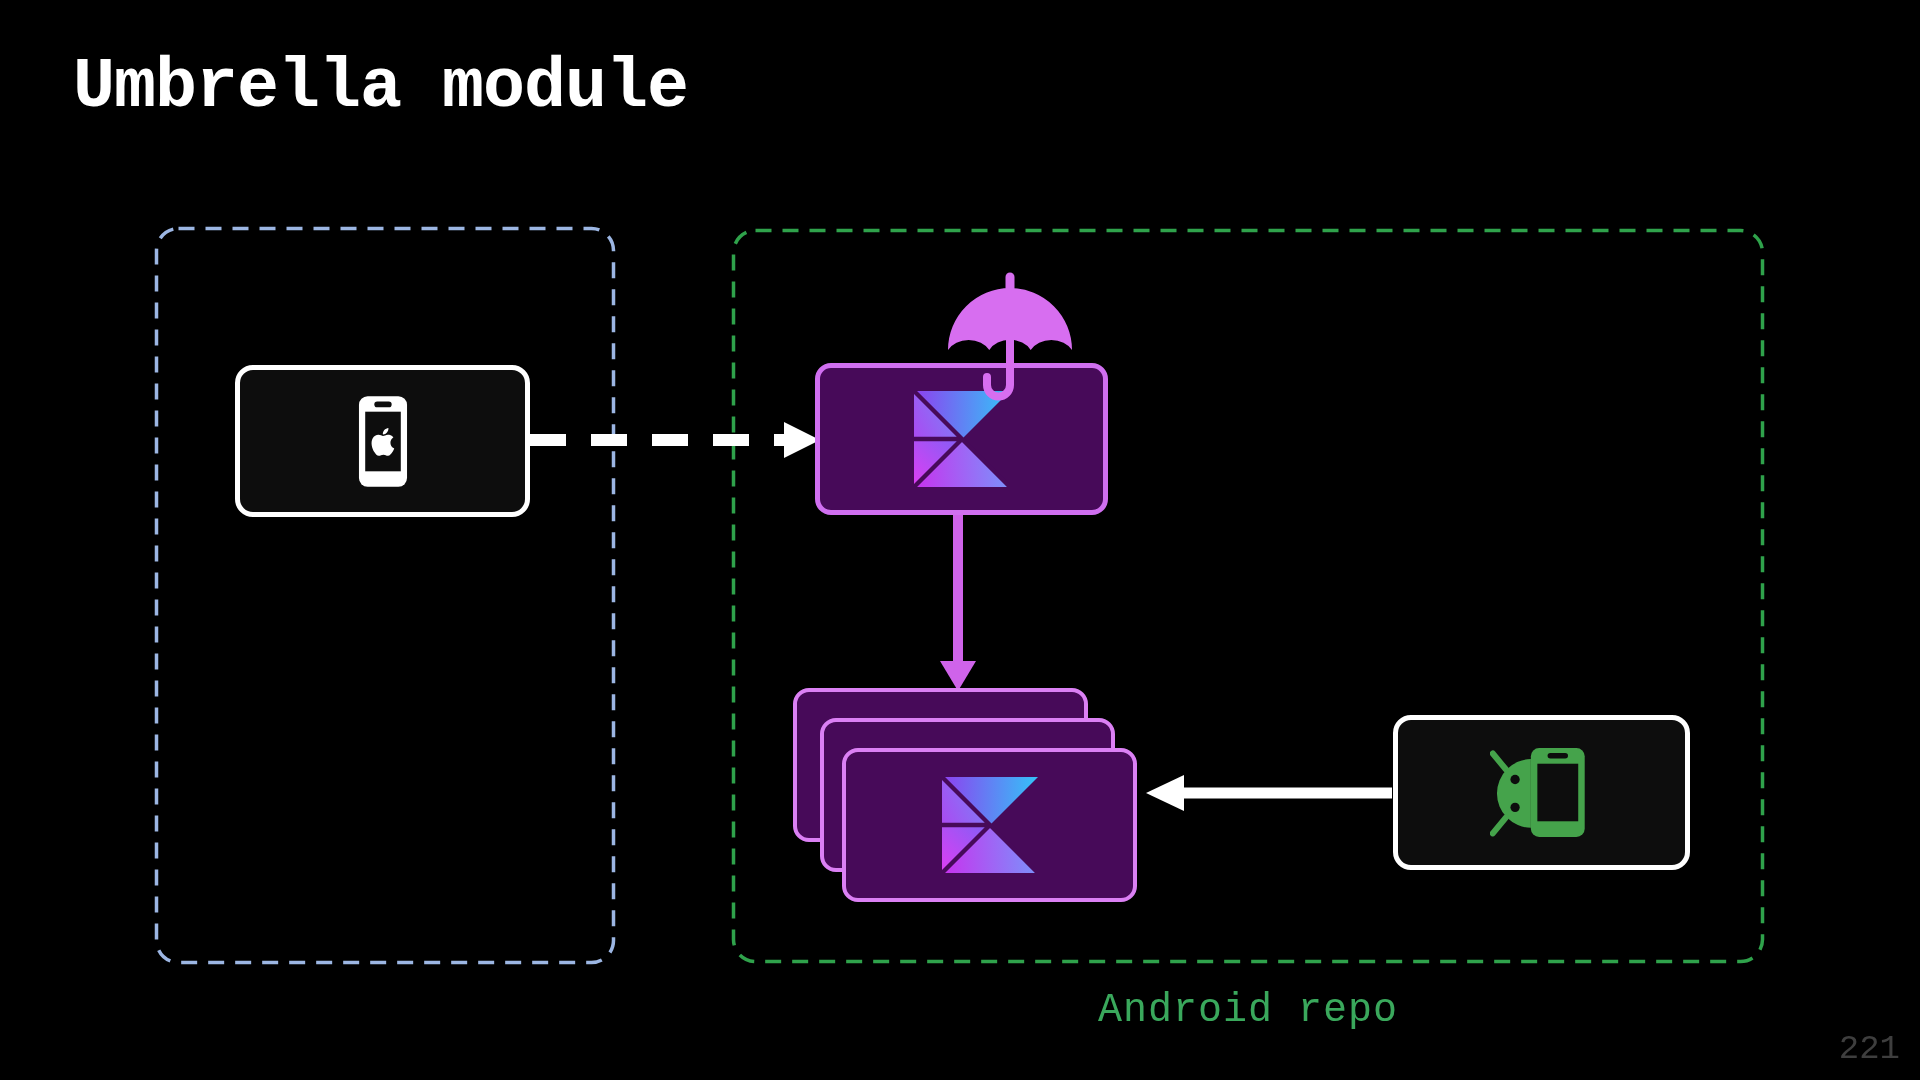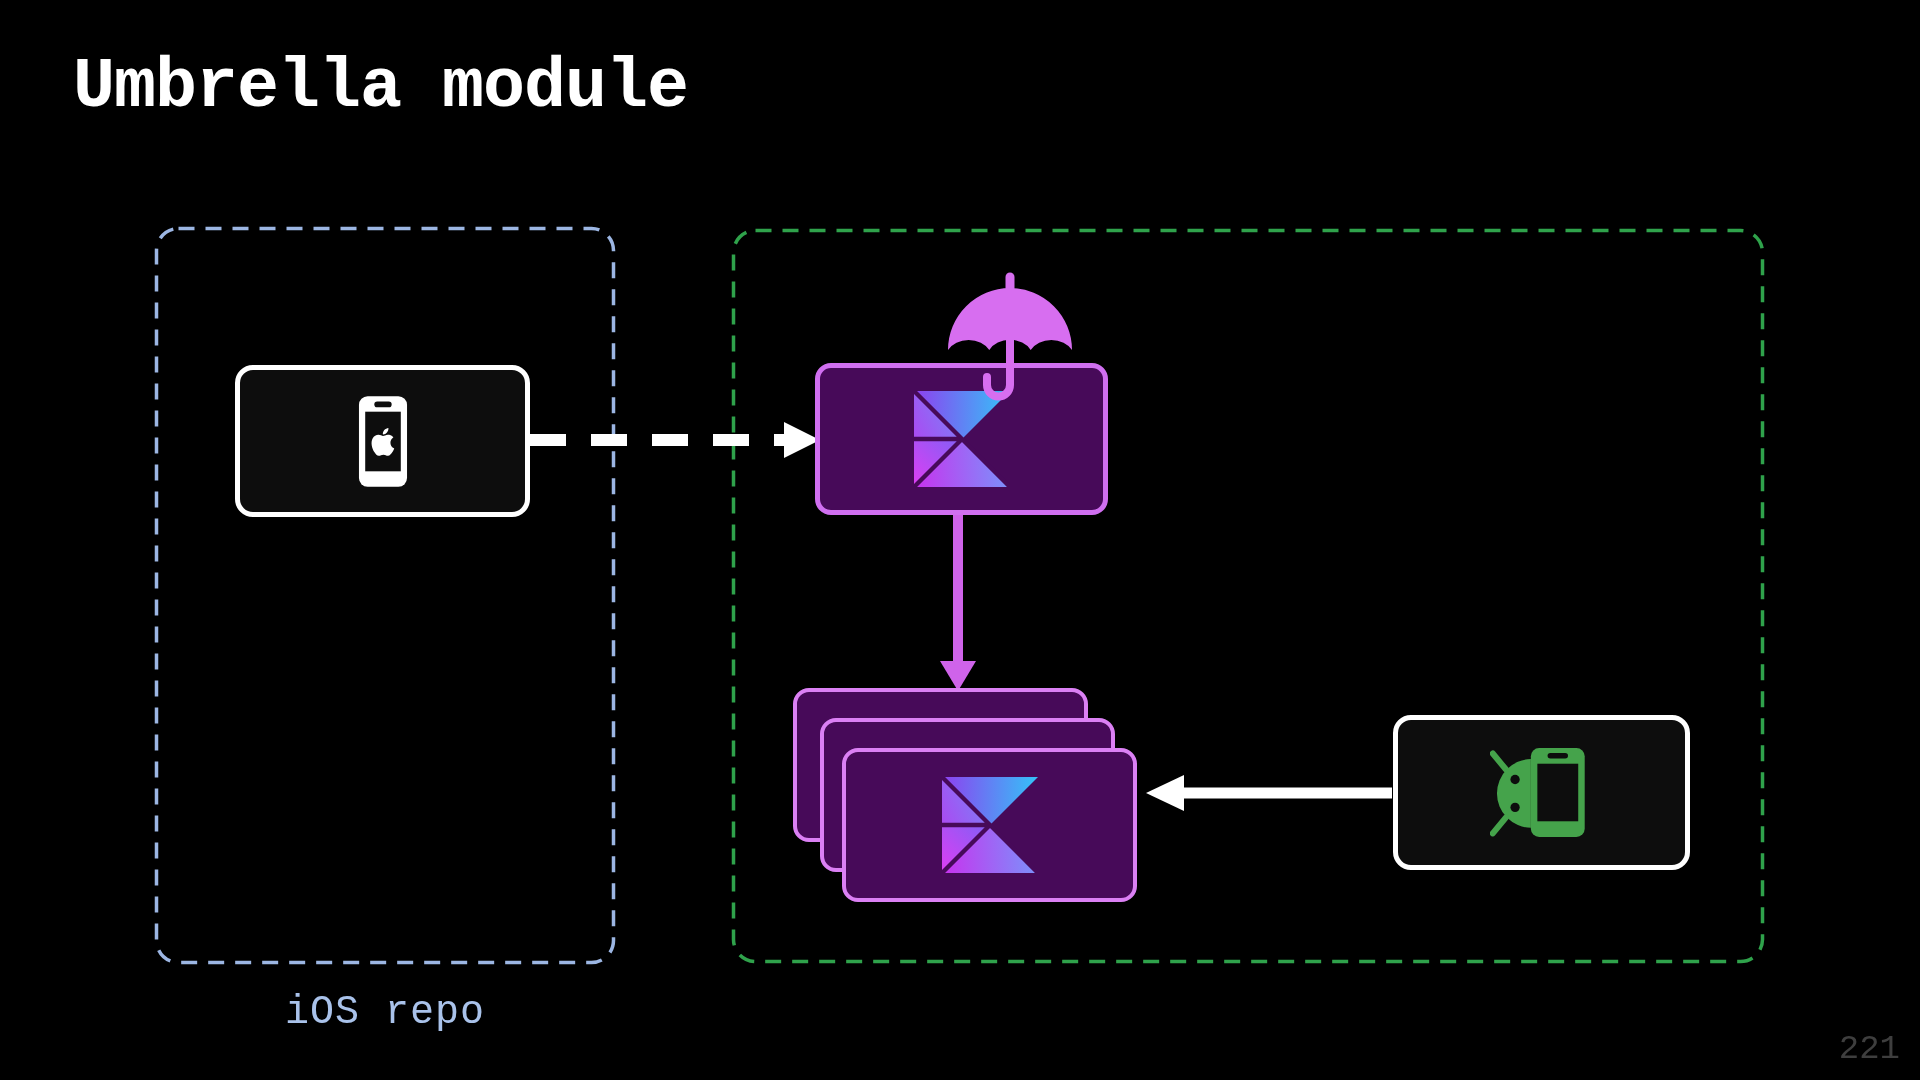--- a/index.html
+++ b/index.html
@@ -137,17 +137,17 @@
       <line x1="17" y1="25" x2="3" y2="8" stroke="#45a34b" stroke-width="6.5" stroke-linecap="round"></line>
       <line x1="17" y1="77" x2="3" y2="94" stroke="#45a34b" stroke-width="6.5" stroke-linecap="round"></line>
       <circle cx="27" cy="36" r="5" fill="#0d0d0d"></circle>
       <circle cx="27" cy="66" r="5" fill="#0d0d0d"></circle>
       <rect x="44" y="2" width="58" height="96" rx="9" fill="#45a34b"></rect>
       <rect x="51" y="19" width="44" height="62" fill="#0d0d0d"></rect>
       <rect x="62" y="7.5" width="22" height="6" rx="3" fill="#0d0d0d"></rect>
     </svg>
   </div>
 
-  <div class="repo-label label-ios">iOS repo</div>
+  <div class="repo-label label-android">Android repo</div>
 
   <div class="page-number">221</div>
 
 </div>
 
 </body></html>

